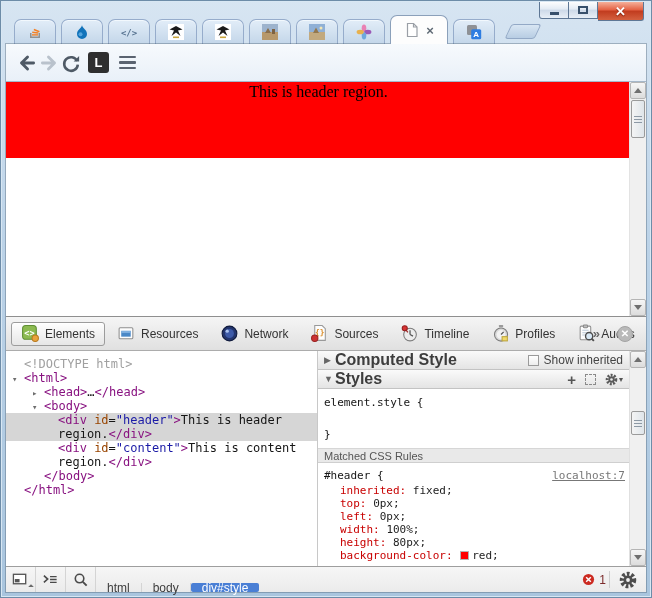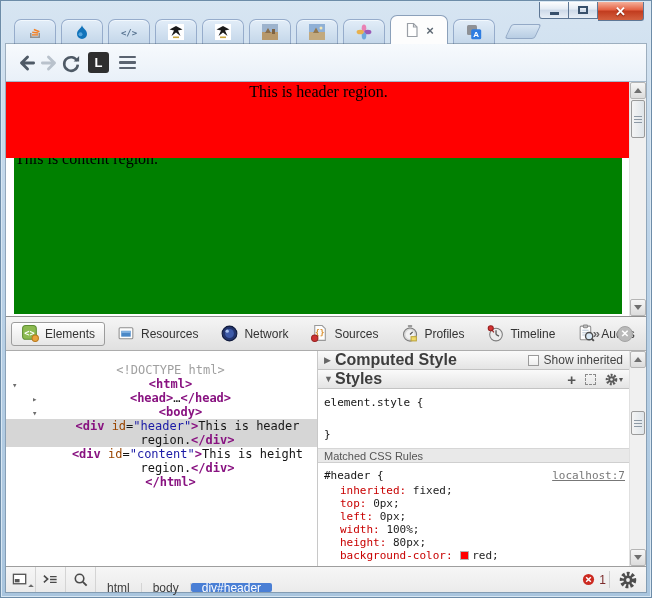--- a/index.html
+++ b/index.html
@@ -83,26 +83,26 @@
     box-shadow:inset 0 1px 0 #fff; }
   .dt-tab svg { width:19px; height:19px; display:block; }
   .dt-overflow { position:absolute; right:46px; top:9px; color:#666; font-weight:bold; font-size:13px; }
   .dt-close { position:absolute; right:13px; top:9px; width:16px; height:16px; border-radius:50%;
     background:#b9b9b9; border:1px solid #a3a3a3; color:#fff; font-size:10px; font-weight:bold;
     display:flex; align-items:center; justify-content:center; line-height:1; }
 
   .dt-body { flex:1; display:flex; min-height:0; }
 
   
-  .dom-pane { width:312px; background:#fff; border-right:1px solid #c8c8c8; padding-top:12px;
-    font-family:"DejaVu Sans Mono", monospace; font-size:12px; line-height:14px; overflow:hidden;text-align:center; }
+  .dom-pane { width:312px; background:#fff; border-right:1px solid #c8c8c8; padding-top:6px;
+    font-family:"DejaVu Sans Mono", monospace; font-size:12px; line-height:14px; overflow:hidden; }
   .dom-line { position:relative; white-space:pre; }
   .dom-line.selected { background:#d6d6d6; }
   .dom-arrow { position:absolute; color:#6e6e6e; font-size:9px; top:1px; }
-  .tk-g { color:#a0a0a0; } .tk-t { color:#881280;font-weight:bold; } .tk-a { color:#994500; }
+  .tk-g { color:#a0a0a0; } .tk-t { color:#881280; } .tk-a { color:#994500; }
   .tk-v { color:#1a1aa6; } .tk-x { color:#161616; }
 
   
   .styles-pane { flex:1; position:relative; background:#fff; overflow:hidden; }
   .sp-inner { position:absolute; left:0; top:0; right:17px; bottom:0; overflow:hidden; }
   .sp-header { height:19px; display:flex; align-items:center; padding:0 6px;
     background:linear-gradient(180deg,#fafafa,#e4e4e4); border-bottom:1px solid #c3c3c3; }
   .sp-header .arr { color:#666; font-size:9px; width:11px; }
   .sp-header .lbl { font-weight:bold; font-size:16px; color:#3d3d3d; }
   .sp-header .sp { flex:1; }
@@ -280,23 +280,20 @@
       <div class="l-badge">L</div>
       <div class="menu-btn">
         <div></div>
           <div></div>
           <div></div>
       </div>
     </div>
 
     <div class="viewport">
       <div class="page-area">
-        <div class="region-content" id="content-region" style="background: rgb(0, 128, 0);">
-          <span>This is content region.</span>
-        </div>
         <div class="region-header" id="header-region" style="background: rgb(255, 0, 0); text-align: center;">
           <span>This is header region.</span>
         </div>
       </div>
       <div class="v-scrollbar">
         <div class="sb-btn up">
             <div class="tri-up"></div>
           </div>
         <div class="sb-thumb" style="top:18px; height:38px;">
             <i></i>
@@ -343,43 +340,43 @@
           </div>
           <div class="dt-tab">
             <span>
               <svg viewBox="0 0 18 18">
                 <path d="M4.5 1.5 h7 l3 3 v11 h-10 z" fill="#fdfdfd" stroke="#999"></path>
                 <text x="9.3" y="10.5" font-size="7.5" font-weight="bold" fill="#d98c27" text-anchor="middle" font-family="monospace">{}</text>
                 <circle cx="4.5" cy="13.5" r="3" fill="#cc3333" stroke="#992222"></circle>
               </svg>
             </span>
             <span>Sources</span>
+          </div>
+          <div class="dt-tab">
+            <span>
+              <svg viewBox="0 0 18 18">
+                <circle cx="9.5" cy="10" r="6" fill="#ececec" stroke="#7d7d7d"></circle>
+                <path d="M9.5 10 L9.5 6 M9.5 10 L12.3 11.5" stroke="#555" stroke-width="1.2" fill="none"></path>
+                <circle cx="4.5" cy="4" r="2.4" fill="#d63333" stroke="#971f1f"></circle>
+                <path d="M5.5 5.5 L7.5 8" stroke="#971f1f" stroke-width="1.1"></path>
+              </svg>
+            </span>
+            <span>Timeline</span>
           </div>
           <div class="dt-tab">
             <span>
               <svg viewBox="0 0 18 18">
                 <rect x="7.5" y="1" width="4" height="2" rx="0.5" fill="#9a9a9a"></rect>
                 <circle cx="9.5" cy="10" r="6.2" fill="#d9d9d9" stroke="#7d7d7d"></circle>
                 <circle cx="9.5" cy="10" r="4.2" fill="#f2f2f2"></circle>
                 <path d="M9.5 10 L12 7.5" stroke="#555" stroke-width="1.2"></path>
                 <rect x="10.5" y="12" width="5" height="4" fill="#f0d969" stroke="#bda53e"></rect>
               </svg>
             </span>
             <span>Profiles</span>
-          </div>
-          <div class="dt-tab">
-            <span>
-              <svg viewBox="0 0 18 18">
-                <circle cx="9.5" cy="10" r="6" fill="#ececec" stroke="#7d7d7d"></circle>
-                <path d="M9.5 10 L9.5 6 M9.5 10 L12.3 11.5" stroke="#555" stroke-width="1.2" fill="none"></path>
-                <circle cx="4.5" cy="4" r="2.4" fill="#d63333" stroke="#971f1f"></circle>
-                <path d="M5.5 5.5 L7.5 8" stroke="#971f1f" stroke-width="1.1"></path>
-              </svg>
-            </span>
-            <span>Timeline</span>
           </div>
           <div class="dt-tab">
             <span>
               <svg viewBox="0 0 18 18">
                 <rect x="3" y="2" width="10" height="13" rx="1" fill="#fdfdfd" stroke="#909090"></rect>
                 <rect x="6" y="1" width="4" height="2.5" rx="0.8" fill="#bfbfbf" stroke="#8a8a8a"></rect>
                 <path d="M5 6 h6 M5 8.2 h6 M5 10.4 h4" stroke="#b9c7d6" stroke-width="1"></path>
                 <circle cx="11.5" cy="11.5" r="3.4" fill="#d8e8f5" stroke="#4d4d4d" stroke-width="1.3"></circle>
                 <path d="M13.8 13.8 L16 16" stroke="#4d4d4d" stroke-width="1.8"></path>
               </svg>
@@ -391,22 +388,23 @@
       </div>
 
       <div class="dt-body">
         <div class="dom-pane" id="dom-tree">
             <div class="dom-line" style="padding-left: 18px;"><span class="tk-g">&lt;!DOCTYPE html&gt;</span></div>
             <div class="dom-line" style="padding-left: 18px;"><span class="dom-arrow" style="left: 6px;">▾</span><span class="tk-t">&lt;html&gt;</span></div>
             <div class="dom-line" style="padding-left: 38px;"><span class="dom-arrow" style="left: 26px;">▸</span><span class="tk-t">&lt;head&gt;</span><span class="tk-x">…</span><span class="tk-t">&lt;/head&gt;</span></div>
             <div class="dom-line" style="padding-left: 38px;"><span class="dom-arrow" style="left: 26px;">▾</span><span class="tk-t">&lt;body&gt;</span></div>
             <div class="dom-line selected" style="padding-left: 52px;"><span class="tk-t">&lt;div </span><span class="tk-a">id</span><span class="tk-x">=</span><span class="tk-v">"header"</span><span class="tk-t">&gt;</span><span class="tk-x">This is header</span></div>
             <div class="dom-line selected" style="padding-left: 52px;"><span class="tk-x">region.</span><span class="tk-t">&lt;/div&gt;</span></div>
-            <div class="dom-line" style="padding-left: 52px;"><span class="tk-t">&lt;div </span><span class="tk-a">id</span><span class="tk-x">=</span><span class="tk-v">"content"</span><span class="tk-t">&gt;</span><span class="tk-x">This is height</span></div>
+            <div class="dom-line" style="padding-left: 52px;"><span class="tk-t">&lt;div </span><span class="tk-a">id</span><span class="tk-x">=</span><span class="tk-v">"content"</span><span class="tk-t">&gt;</span><span class="tk-x">This is content</span></div>
             <div class="dom-line" style="padding-left: 52px;"><span class="tk-x">region.</span><span class="tk-t">&lt;/div&gt;</span></div>
+            <div class="dom-line" style="padding-left: 38px;"><span class="tk-t">&lt;/body&gt;</span></div>
             <div class="dom-line" style="padding-left: 18px;"><span class="tk-t">&lt;/html&gt;</span></div>
           </div>
 
         <div class="styles-pane">
           <div class="sp-inner">
             <div class="sp-header">
               <span class="arr">▶</span>
               <span class="lbl">Computed Style</span>
               <span class="sp"></span>
               <span class="checkbox"></span>
@@ -487,21 +485,21 @@
       </div>
       <div class="st-btn">
         <svg viewBox="0 0 18 18">
             <circle cx="8" cy="8" r="4.5" fill="none" stroke="#4a4a4a" stroke-width="1.7"></circle>
             <path d="M11.5 11.5 L15.5 15.5" stroke="#4a4a4a" stroke-width="2"></path>
           </svg>
       </div>
       <div class="crumbs" id="crumbs">
           <div class="crumb">html</div>
           <div class="crumb">body</div>
-          <div class="crumb selected">div#header</div>
+          <div class="crumb selected">div#style</div>
         </div>
       <div class="err-group">
         <svg viewBox="0 0 14 14">
             <circle cx="7" cy="7" r="6" fill="#cc2a21"></circle>
             <path d="M4.5 4.5 L9.5 9.5 M9.5 4.5 L4.5 9.5" stroke="#fff" stroke-width="1.6"></path>
           </svg>
         <span class="err-count">1</span>
       </div>
       <div class="st-sep"></div>
       <div class="gear-btn">

